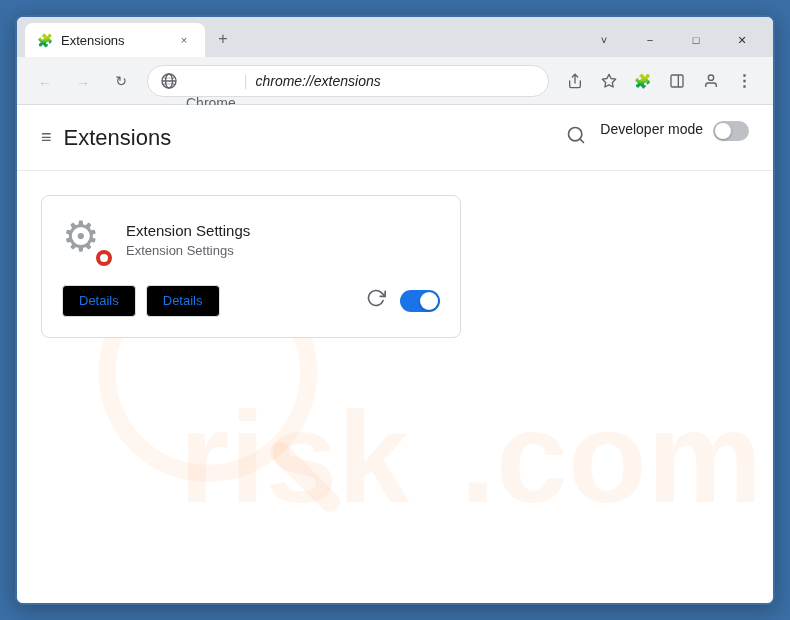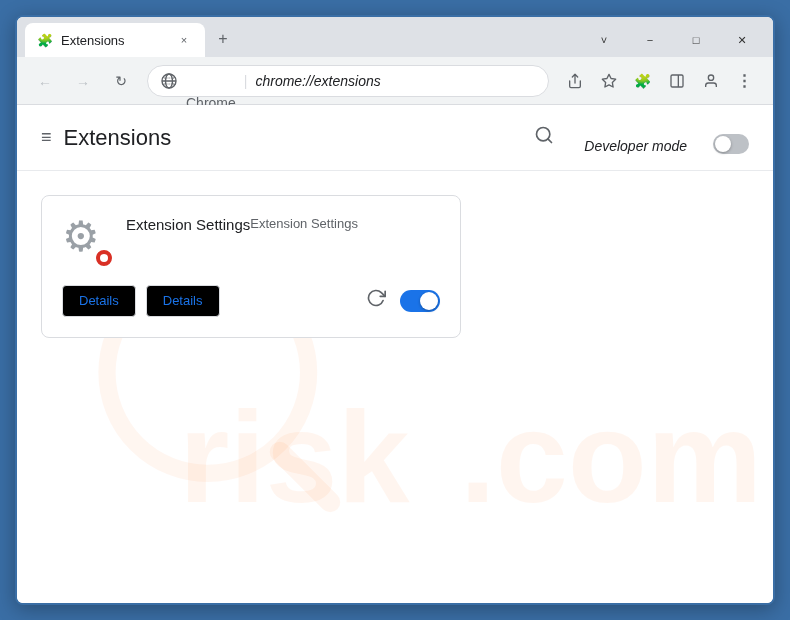--- a/index.html
+++ b/index.html
@@ -189,23 +189,22 @@
 
     .page-title {
       font-size: 22px;
       font-weight: 400;
       color: #202124;
       flex: 1;
     }
 
     .dev-mode-area {
       display: flex;
-      align-items: flex-end;
-      gap: 26px;
-      font-style: italic;
+      align-items: flex-start;
+      gap: 10px;
     }
 
     .search-btn {
       color: #5f6368;
       font-size: 18px;
       cursor: pointer;
       padding: 4px;
     }
 
     .dev-mode-label {
@@ -289,21 +288,21 @@
 
     .ext-badge-inner {
       width: 8px;
       height: 8px;
       background: #fff;
       border-radius: 50%;
     }
 
     .ext-text {
       display: flex;
-      flex-direction: row;
+      flex-direction: column;
       justify-content: center;
     }
 
     .ext-name {
       font-size: 15px;
       font-weight: 500;
       color: #202124;
       margin-bottom: 4px;
     }
 

